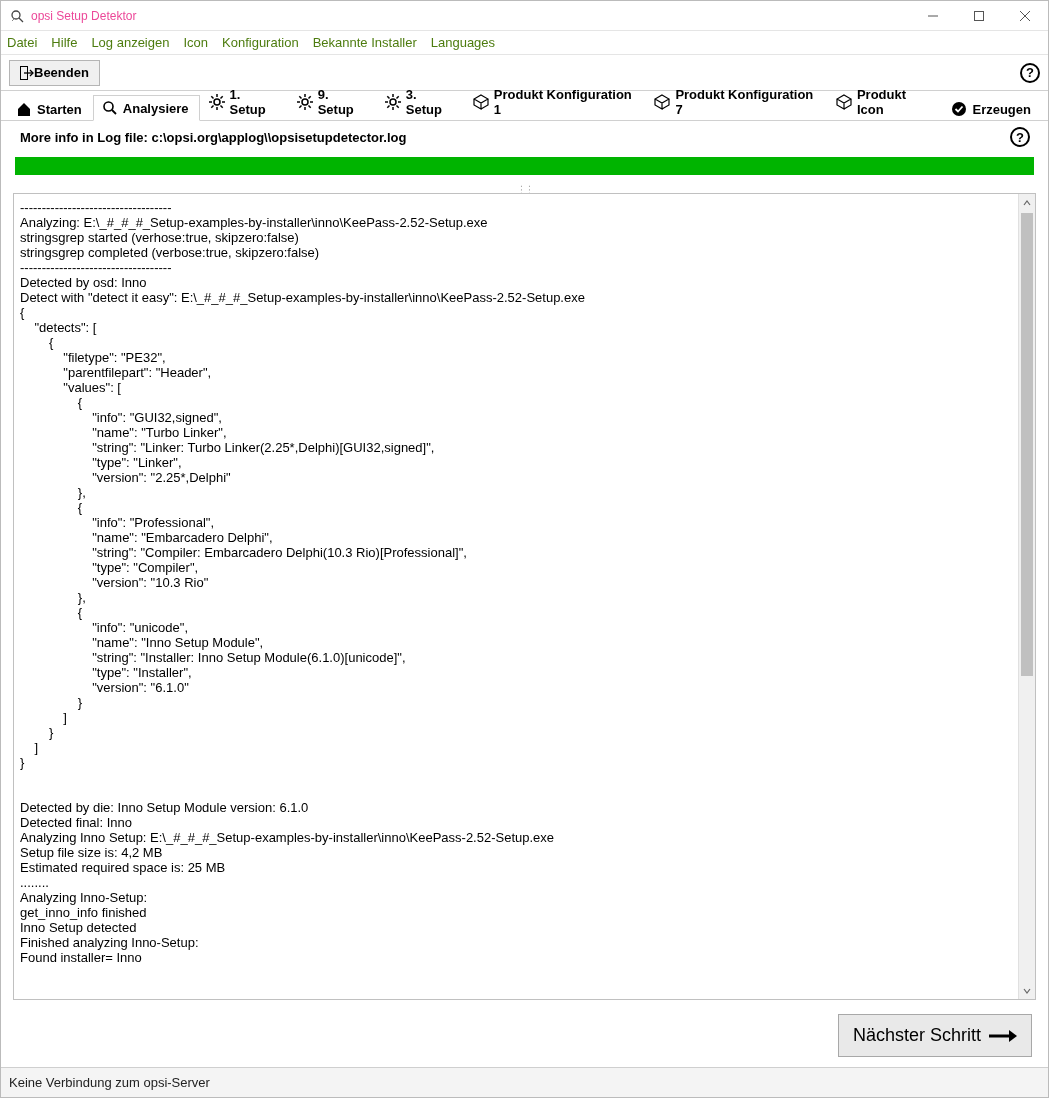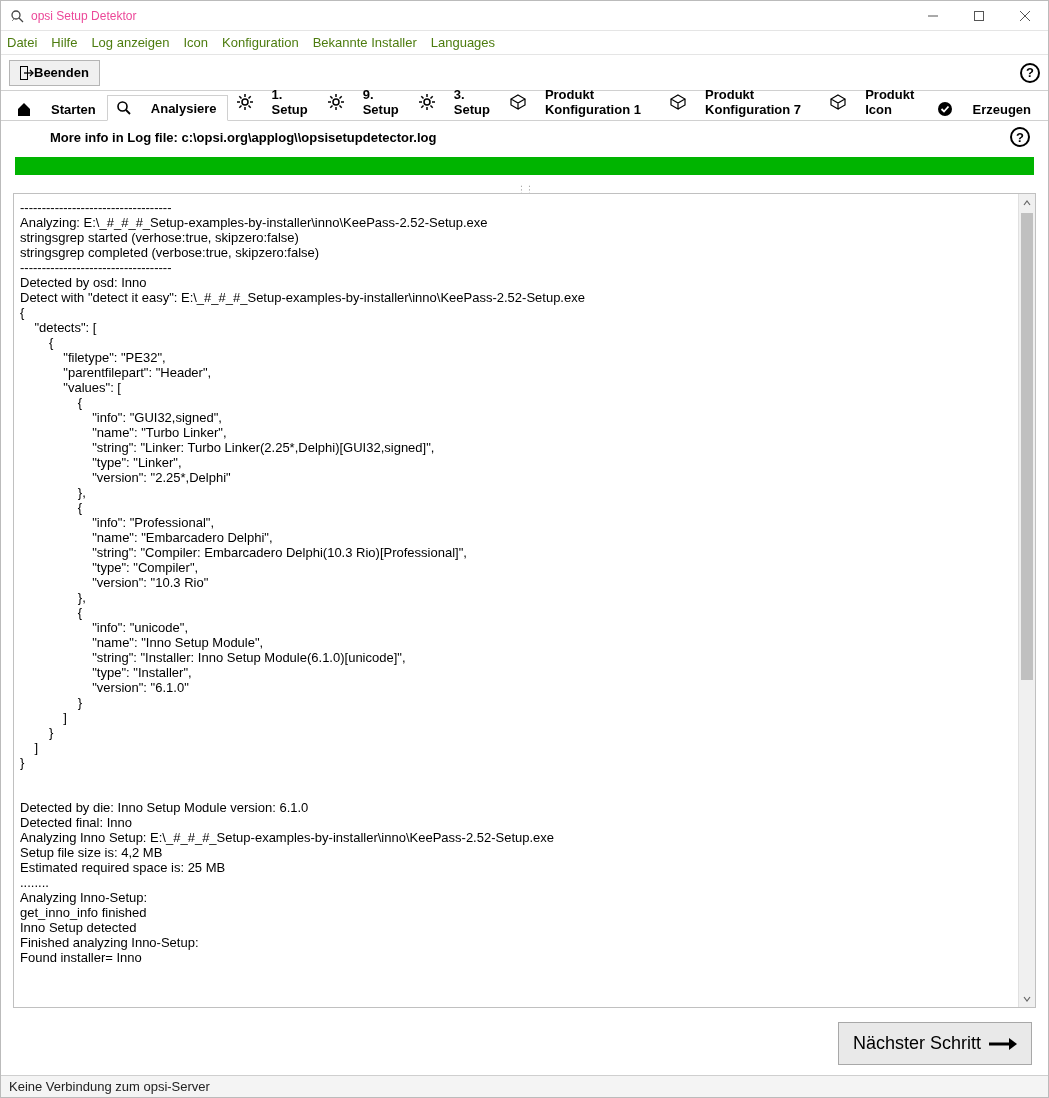--- a/index.html
+++ b/index.html
@@ -84,21 +84,21 @@
     display:flex;
     align-items:flex-end;
     padding:0 6px;
     height:30px;
     border-bottom:1px solid #d0d0d0;
     background:#fff;
   }
   .tab {
     display:flex;
     align-items:center;
-    gap:19px;
+    gap:5px;
     padding:4px 10px 4px 8px;
     font-size:13px;
     font-weight:600;
     cursor:pointer;
     border:1px solid transparent;
     border-bottom:none;
     position:relative;
     top:1px;
   }
   .tab.active {
@@ -106,21 +106,21 @@
     border-bottom:1px solid #fff;
     background:#fff;
     align-items:center;
   }
   .tab .ticon { width:16px; height:16px; display:inline-flex; align-items:center; justify-content:center; }
   
   .inforow {
     display:flex;
     align-items:center;
     justify-content:space-between;
-    padding:6px 18px 4px 49px;
+    padding:6px 18px 4px 19px;
   }
   .inforow .txt { font-size:13px; font-weight:600; }
   
   .progress {
     height:18px;
     background:#00b400;
     margin:6px 14px 10px 14px;
   }
   
   .logwrap {
@@ -171,21 +171,21 @@
     gap:8px;
     padding:10px 14px;
     border:1px solid #a8a8a8;
     background:#e9e9e9;
     font-size:18px;
     font-weight:400;
     cursor:pointer;
   }
   
   .statusbar {
-    height:22px;
+    height:30px;
     border-top:1px solid #cfcfcf;
     background:#f4f4f4;
     display:flex;
     align-items:center;
     padding:0 8px;
     font-size:13px;
     color:#222;
   }
   .gripper {
     width:20px;

